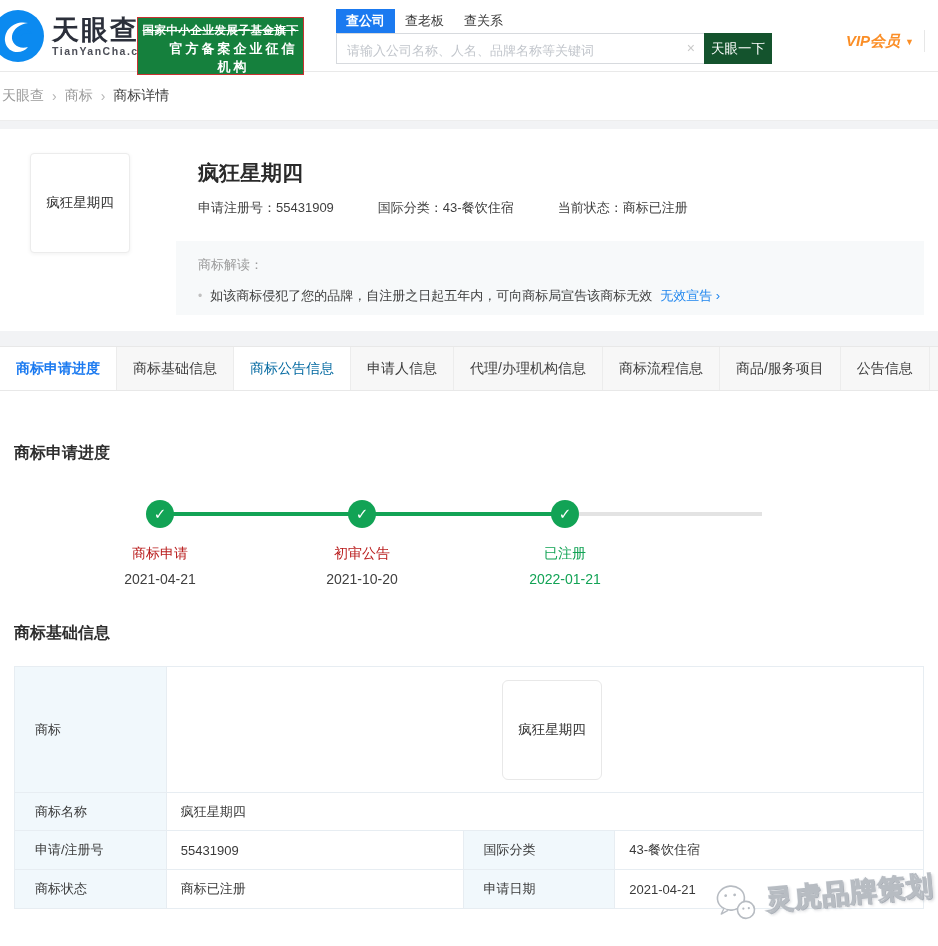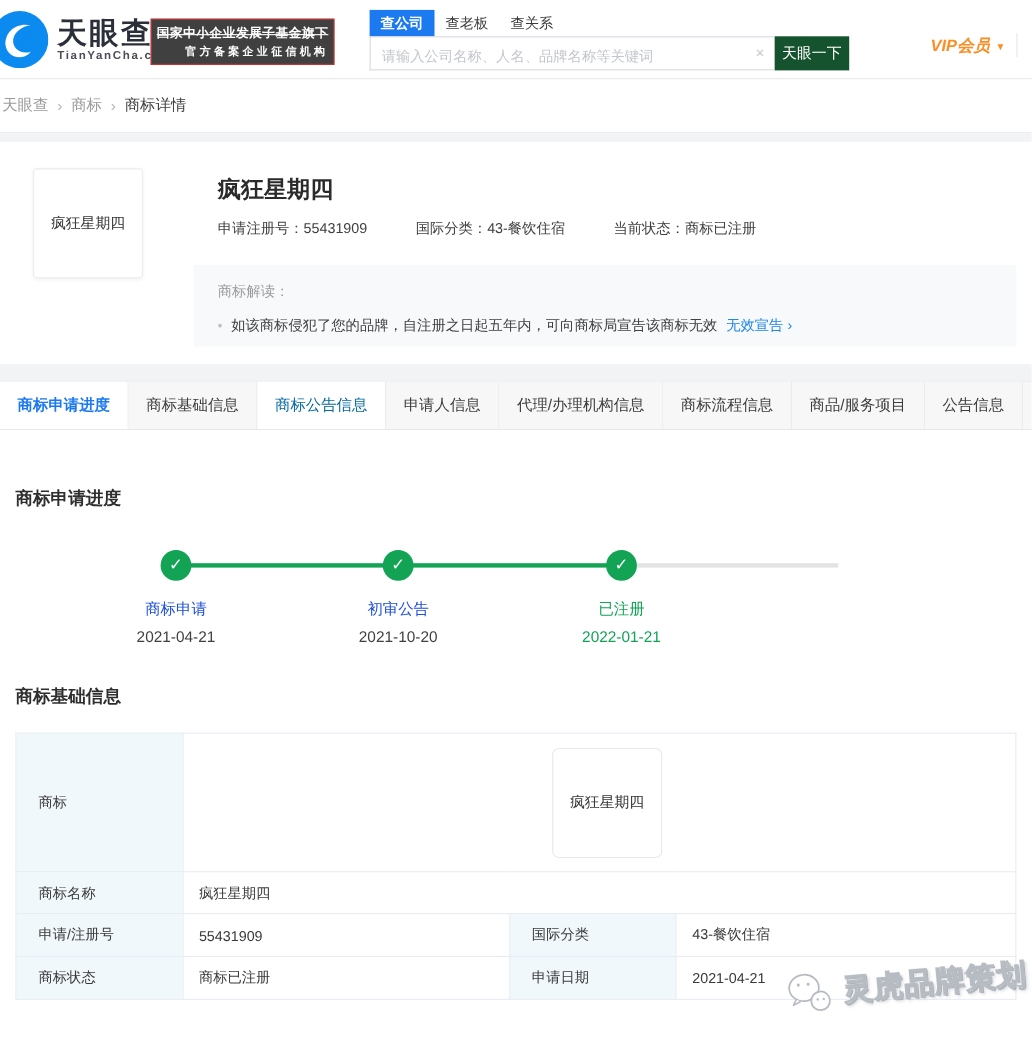--- a/index.html
+++ b/index.html
@@ -7,24 +7,24 @@
     font-family:"Liberation Sans","DejaVu Sans",sans-serif; color:#3c3c3c; }
   .serif { font-family:"DejaVu Serif","Liberation Serif",serif; }
 
   
   .header { position:relative; width:938px; height:72px; background:#fff; border-bottom:1px solid #e9e9e9; }
   .logo { position:absolute; left:-8px; top:10px; display:flex; align-items:center; cursor:pointer; }
   .logo-eye { width:52px; height:52px; }
   .logo-txt { margin-left:8px; }
   .logo-name { font-size:27px; font-weight:700; color:#2b2f3a; letter-spacing:2px; line-height:30px; }
   .logo-domain { font-size:10.5px; font-weight:700; color:#4d4f58; letter-spacing:1.5px; }
-  .badge { position:absolute; left:137px; top:17px; width:167px; height:42px; background:#404040;
+  .badge { position:absolute; left:137px; top:17px; width:167px; height:58px; background:#15803d;
     border:1px solid #c93232; color:#fff; text-align:center; padding-top:5px; }
   .badge-l1 { font-size:11.5px; font-weight:700; letter-spacing:.5px; text-decoration:line-through; text-decoration-thickness:1px; }
-  .badge-l2 { font-size:10px; font-weight:700; letter-spacing:3px; margin-top:2px;padding-left:26px; }
+  .badge-l2 { font-size:13px; font-weight:700; letter-spacing:3px; margin-top:2px;padding-left:26px; }
   .search-wrap { position:absolute; left:336px; top:9px; }
   .stabs { display:flex; align-items:flex-start; height:24px; }
   .stab { font-size:13px; color:#3c3c3c; padding:3px 10px 4px; cursor:pointer; }
   .stab.active { background:#1b7af0; color:#fff; font-weight:700; }
   .sbox { display:flex; margin-top:0; }
   .sinput { position:relative; width:368px; height:31px; }
   .sinput input { width:100%; height:100%; border:1px solid #d7dade; border-right:none; outline:none;
     padding:4px 30px 0 10px; font-size:13px; color:#333; font-family:inherit; }
   .sinput input::placeholder { color:#c2c6cc; }
   .clear-x { position:absolute; right:9px; top:7px; font-size:14px; color:#c9c9c9; cursor:pointer; line-height:16px; }
@@ -74,21 +74,21 @@
 
   .timeline { position:absolute; left:0; top:95px; width:938px; height:120px; }
   .tl-line { position:absolute; top:26px; height:4px; }
   .tl-line.green { background:#12a355; }
   .tl-line.gray { background:#e3e3e3; }
   .step { position:absolute; top:0; transform:translateX(-50%); text-align:center; width:140px; }
   .node-done { width:28px; height:28px; border-radius:50%; background:#12a355; color:#fff;
     font-size:15px; font-weight:700; line-height:28px; text-align:center; margin:14px auto 0; position:relative; z-index:2; }
   .node-pend { width:14px; height:14px; border-radius:50%; background:#fff; border:4px solid #dcdcdc;
     margin:21px auto 0; position:relative; z-index:2; }
-  .step-name { margin-top:17px; font-size:14px; color:#1d4ed8; }
+  .step-name { margin-top:17px; font-size:14px; color:#b91c1c; }
   .step-date { margin-top:8px; font-size:14px; color:#404040; }
   .step.current .step-name, .step.current .step-date { color:#12a355; }
   .step .pad { height:7px; }
 
   
   .info-table { position:absolute; left:14px; top:275px; width:910px; border-collapse:collapse; }
   .info-table td { border:1px solid #e7edf2; font-size:13px; color:#3a3a3a; }
   .td-label { background:#f1f8fc; padding-left:20px; }
   .td-val { padding-left:14px; background:#fff; }
   .tm-cell-box { width:100px; height:100px; margin:0 auto; border:1px solid #e8e8e8; border-radius:6px;

